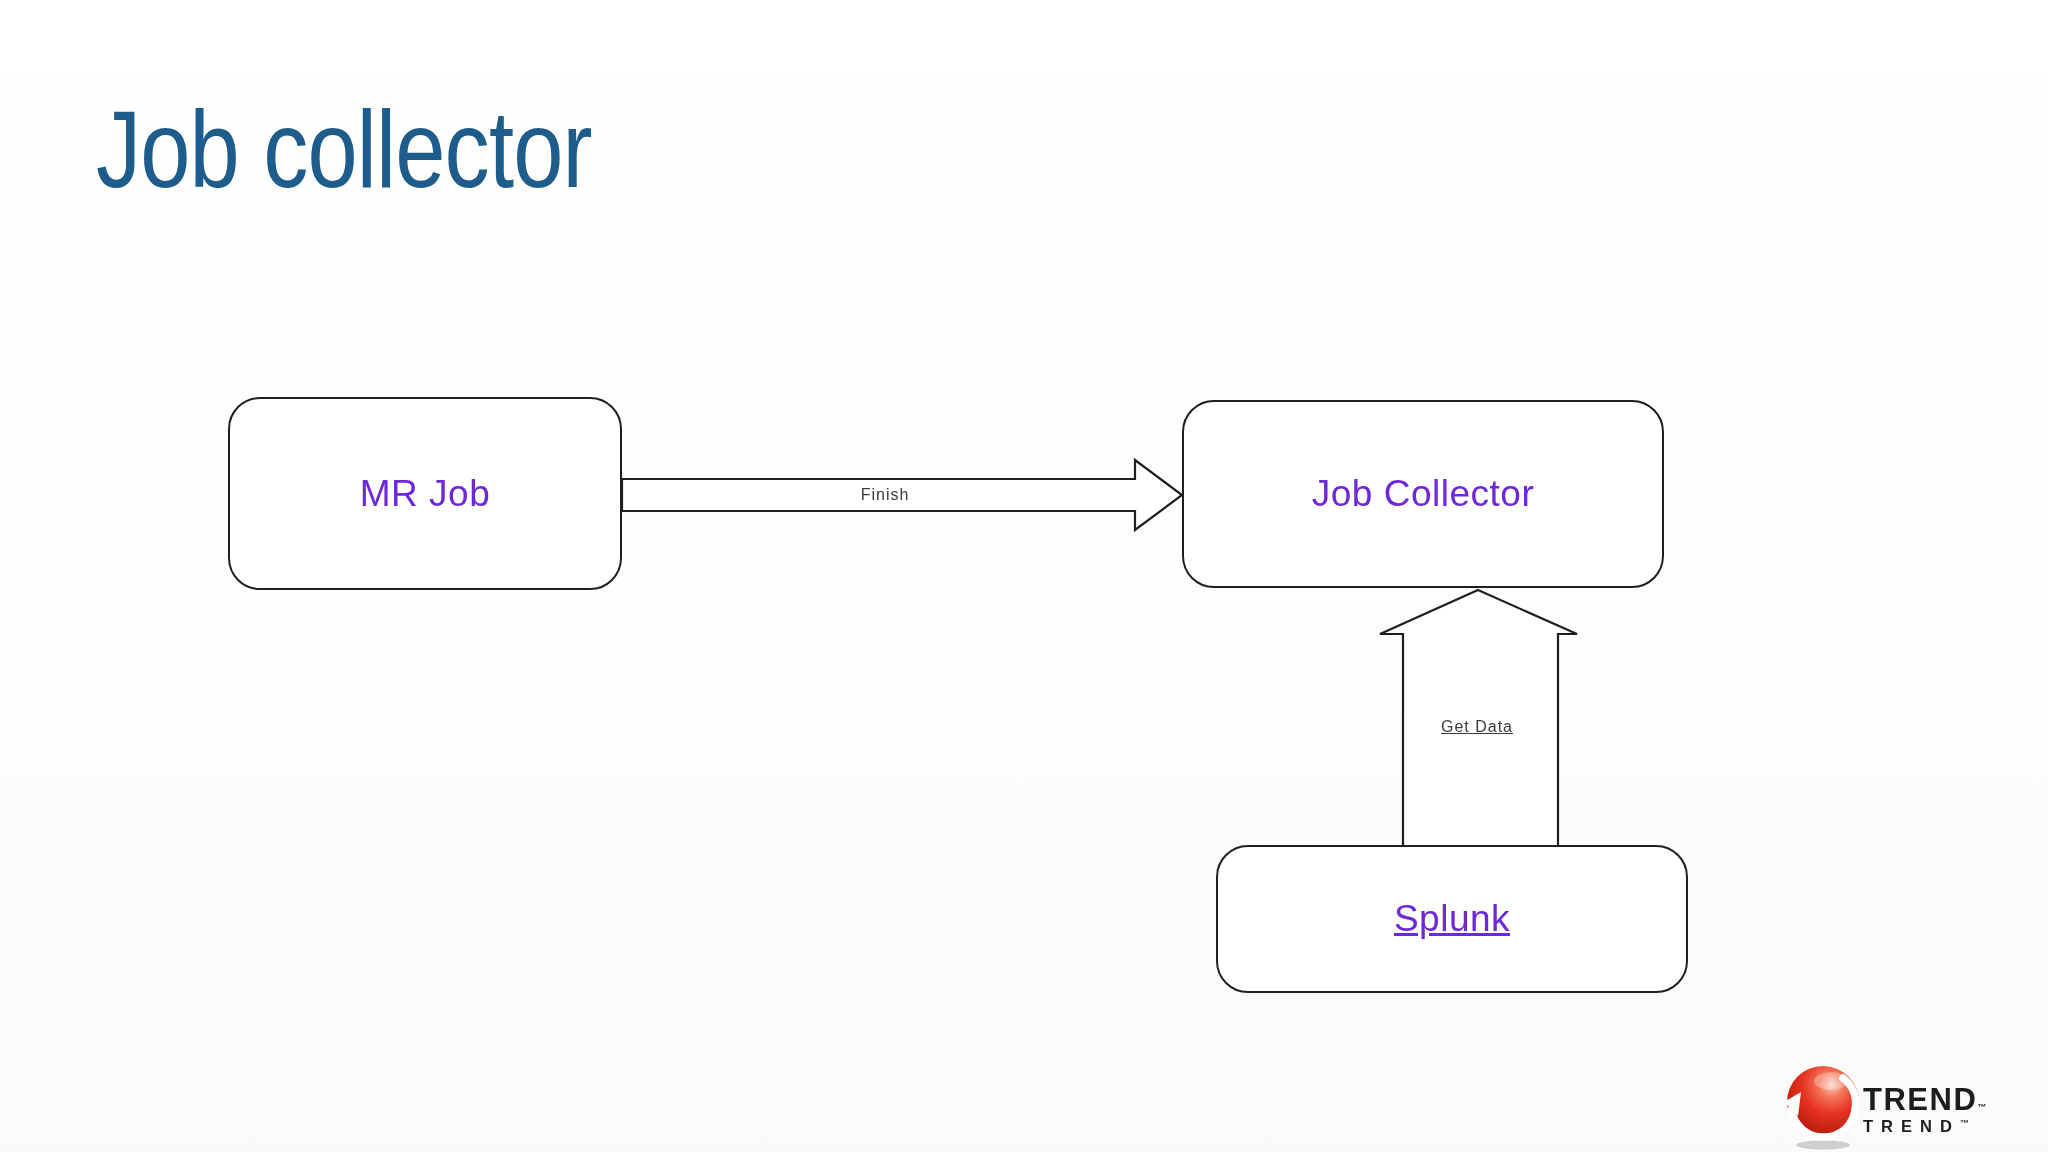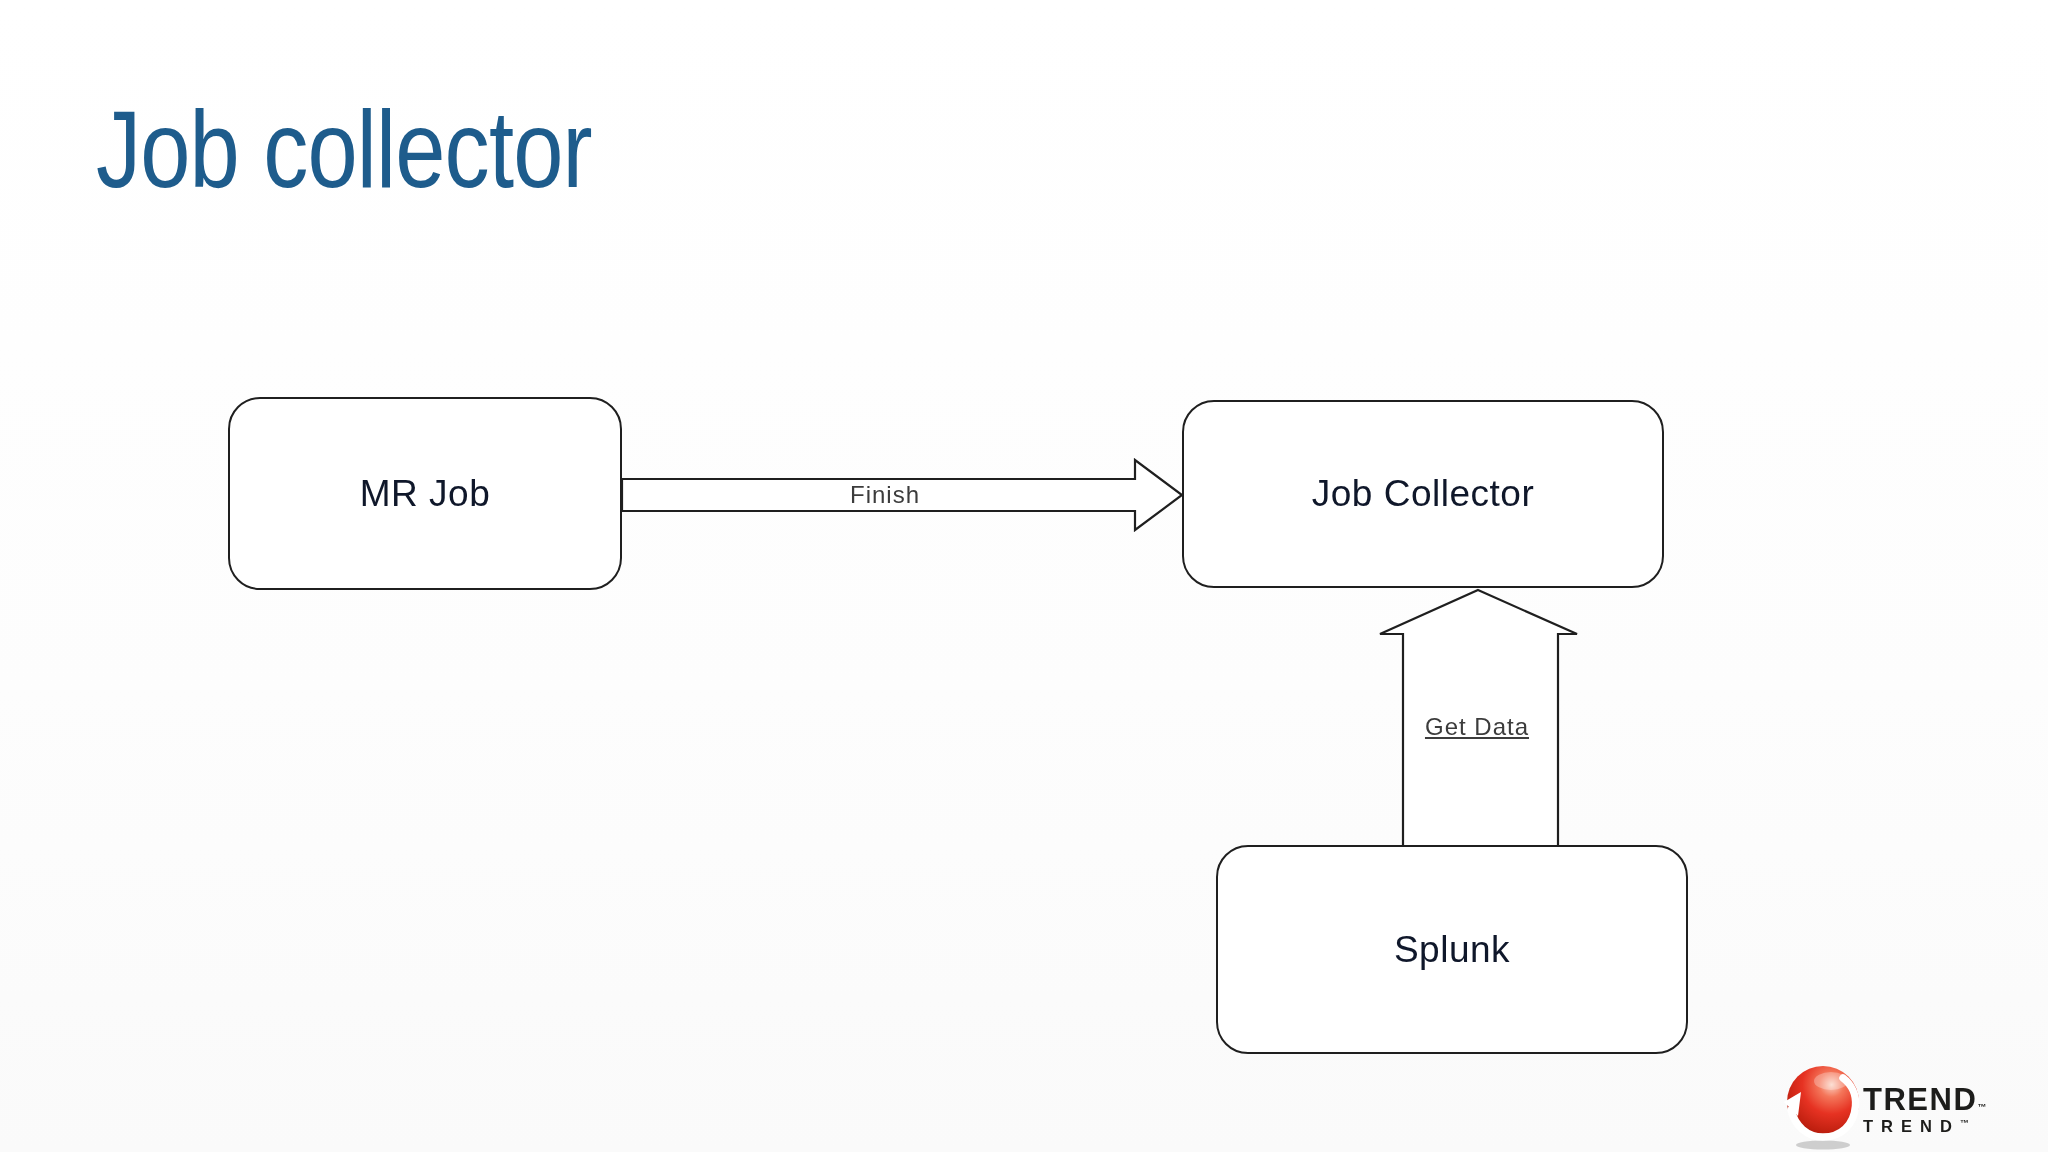--- a/index.html
+++ b/index.html
@@ -52,29 +52,29 @@
     z-index: 2;
     box-sizing: border-box;
     background: #ffffff;
     border: 2.4px solid #1f1f1f;
     border-radius: 32px;
     display: flex;
     align-items: center;
     justify-content: center;
     font-size: 37px;
     letter-spacing: 0.5px;
-    color: #0f172a;
+    color: #6d28d9;
   }
   .node-mr-job       { left: 228px;  top: 397px; width: 394px; height: 193px; }
   .node-job-collector{ left: 1182px; top: 400px; width: 482px; height: 188px; }
-  .node-splunk       { left: 1216px; top: 845px; width: 472px; height: 209px; }
+  .node-splunk       { left: 1216px; top: 845px; width: 472px; height: 148px; text-decoration: underline; }
   .edge-label {
     position: absolute;
     z-index: 3;
-    font-size: 24px;
+    font-size: 16px;
     letter-spacing: 1px;
     color: #3c3c3c;
     text-align: center;
     line-height: 26px;
     height: 26px;
   }
   .edge-label-finish   { left: 800px;  top: 482px; width: 170px; }
   .edge-label-get-data { left: 1392px; top: 714px; width: 170px; text-decoration: underline; }
   .brand-logo {
     position: absolute;

